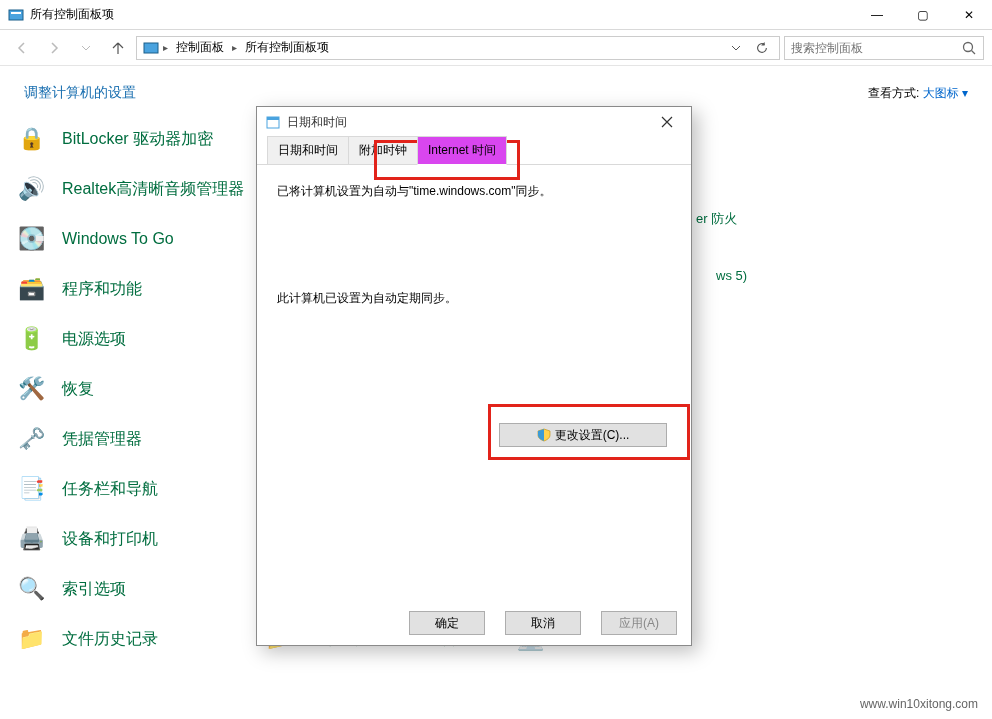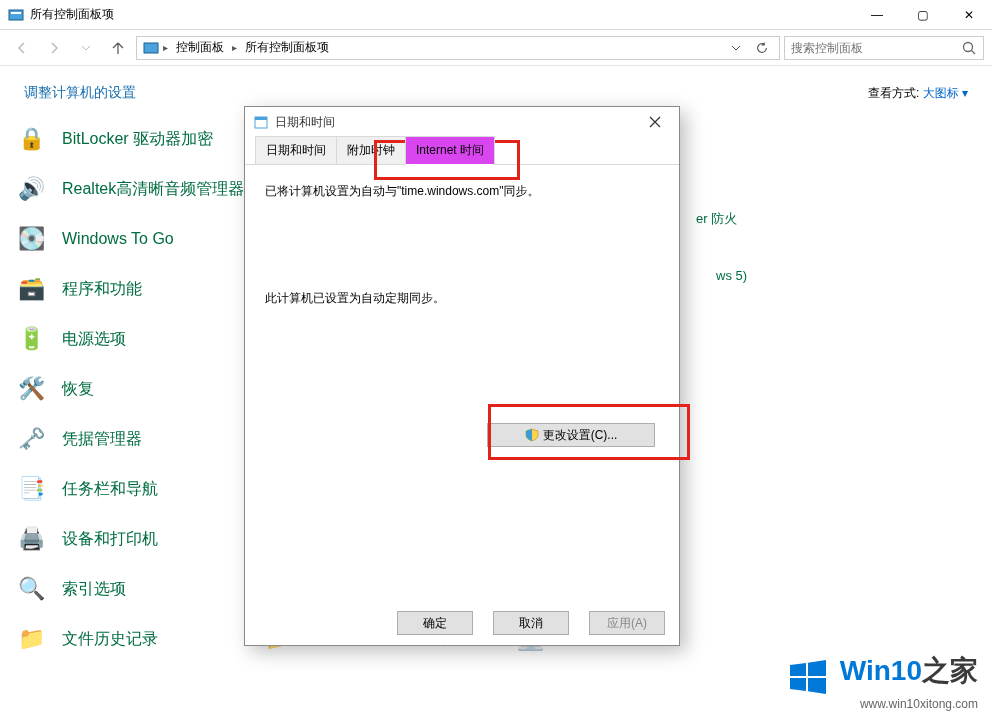--- a/index.html
+++ b/index.html
@@ -32,21 +32,21 @@
 .header .hlink { color: #0066cc; cursor: pointer; }
 
 
 .grid { padding: 0 16px; }
 .item { display: flex; align-items: center; height: 50px; gap: 14px; cursor: pointer; }
 .item .iicon { width: 32px; height: 32px; display: flex; align-items: center; justify-content: center; font-size: 22px; }
 .item .ilabel { color: #006d3f; font-size: 16px; }
 .col { display: inline-block; vertical-align: top; width: 246px; }
 
 
-.dialog { position: absolute; left: 244px; top: 106px; width: 436px; height: 540px; background: #fff; border: 1px solid #8a8a8a; box-shadow: 6px 6px 18px rgba(0,0,0,.25); }
+.dialog { position: absolute; left: 256px; top: 106px; width: 436px; height: 540px; background: #fff; border: 1px solid #8a8a8a; box-shadow: 6px 6px 18px rgba(0,0,0,.25); }
 .dtitle { height: 30px; display: flex; align-items: center; padding: 0 8px; background: #fff; }
 .dtitle .dicon { width: 16px; height: 16px; margin-right: 6px; }
 .dtitle .dtxt { flex: 1; color: #333; font-size: 12px; }
 .dtitle .dclose { width: 32px; height: 24px; display: flex; align-items: center; justify-content: center; color: #333; }
 .tabs { display: flex; height: 28px; align-items: flex-end; padding-left: 10px; border-bottom: 1px solid #d9d9d9; position: relative; }
 .tab { padding: 5px 10px; border: 1px solid #d9d9d9; border-bottom: none; background: #f0f0f0; font-size: 12px; margin-right: -1px; position: relative; }
 .tab.active { background: #d946ef; z-index: 2; border-bottom: 1px solid #fff; margin-bottom: -1px; }
 .tabhl { position: absolute; border: 3px solid #e2231a; pointer-events: none; }
 .tabhl1 { left: 374px; top: 140px; width: 146px; height: 40px; }
 .tabhl2 { left: 488px; top: 404px; width: 202px; height: 56px; }
@@ -243,25 +243,14 @@
     <button class="btn">确定</button>
     <button class="btn">取消</button>
     <button class="btn disabled">应用(A)</button>
   </div>
 </div>
 
 <div class="tabhl tabhl1"></div>
 <div class="tabhl tabhl2"></div>
 
 <div class="watermark">
-  <div>
-    <span class="winlogo">
-      <svg width="40" height="40" viewBox="0 0 40 40">
-        <polygon points="2,8 18,6 18,19 2,19" fill="#0078d7"></polygon>
-        <polygon points="20,5.7 38,3 38,19 20,19" fill="#0078d7"></polygon>
-        <polygon points="2,21 18,21 18,34 2,32" fill="#0078d7"></polygon>
-        <polygon points="20,21 38,21 38,37 20,34.3" fill="#0078d7"></polygon>
-      </svg>
-    </span>
-    <span class="big"><span class="blue">Win10</span><span>之家</span></span>
-  </div>
   <div class="url">www.win10xitong.com</div>
 </div>
 
 </body></html>

